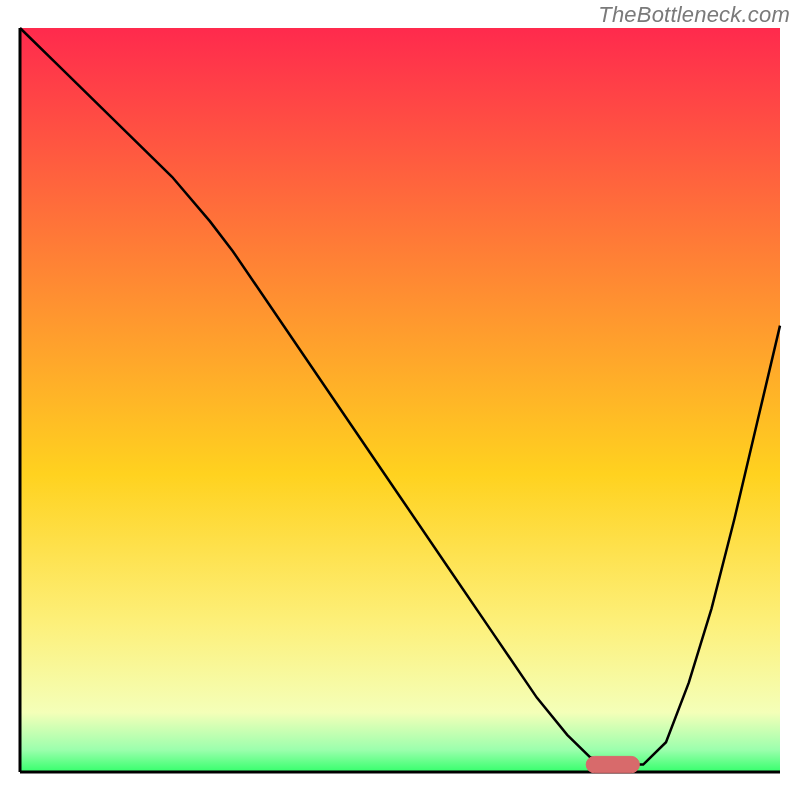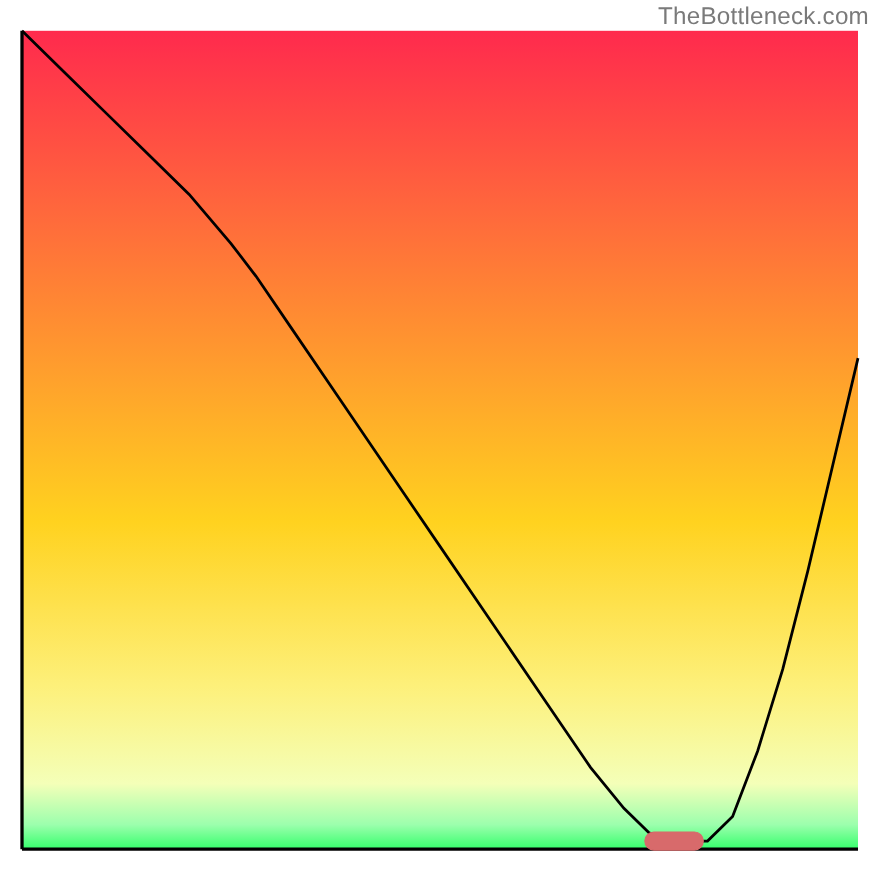--- a/index.html
+++ b/index.html
@@ -7,20 +7,21 @@
     padding: 0;
     width: 800px;
     height: 800px;
     background: #ffffff;
     font-family: Arial, Helvetica, sans-serif;
   }
   .container {
     position: relative;
     width: 800px;
     height: 800px;
+    font-style: italic;
   }
   .watermark {
     position: absolute;
     top: 2px;
     right: 10px;
     color: #7a7a7a;
     font-size: 22px;
     letter-spacing: 0.2px;
     font-weight: 400;
   }

